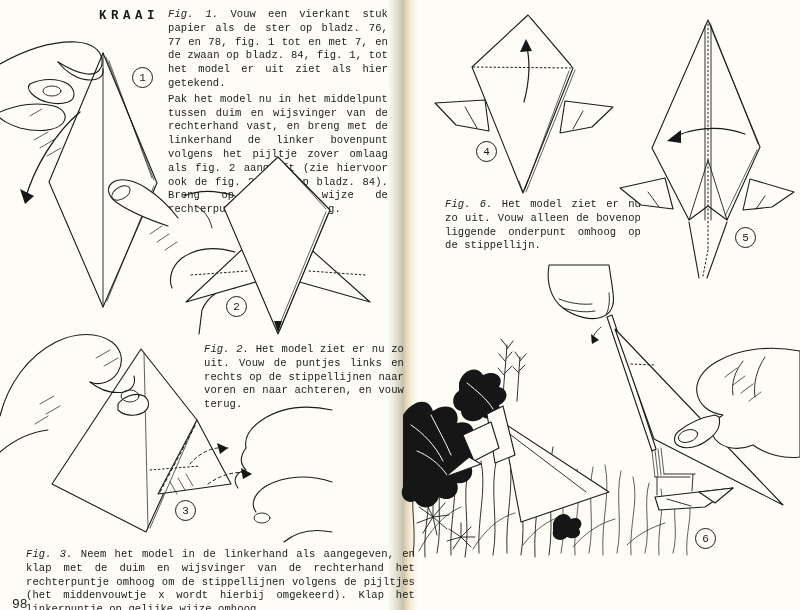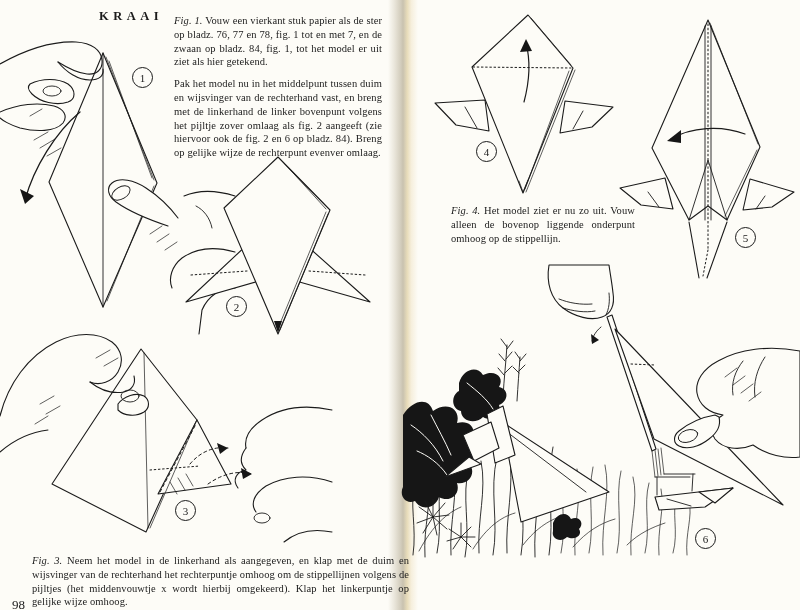--- a/index.html
+++ b/index.html
@@ -1,24 +1,24 @@
 <!DOCTYPE html>
 <html><head>
 <meta charset="utf-8">
 <style>
   html,body{margin:0;padding:0;}
   #stage{position:relative;width:800px;height:610px;background:#fdfcf7;overflow:hidden;
-         font-family:Liberation Serif, serif;color:#1b1b1b;}
+         font-family:Liberation Mono, monospace;color:#1b1b1b;}
   .abs{position:absolute;}
   
   #gutter{left:388px;top:0;width:30px;height:610px;
     background:linear-gradient(90deg,rgba(255,255,255,0) 0%,#e9e5da 22%,#d3cdbd 42%,#c9c2af 50%,#e8dcba 64%,#f6efdd 78%,rgba(255,255,255,0) 100%);}
   .title{left:99px;top:9px;font-size:12.5px;font-weight:700;letter-spacing:4.5px;}
   .cap{font-size:10.5px;line-height:13.8px;text-align:justify;letter-spacing:.1px;}
-  .cap p{margin:8px;}
+  .cap p{margin:2px;}
   .fl{font-style:italic;}
   .pagenum{left:12px;top:597px;font-size:13px;}
   .circ{width:19px;height:19px;border:1.4px solid #1b1b1b;border-radius:50%;
         display:flex;align-items:center;justify-content:center;font-size:11px;background:transparent;}
   svg{position:absolute;overflow:visible;}
   svg *{stroke:#1b1b1b;fill:none;stroke-width:1.1;stroke-linecap:round;stroke-linejoin:round;}
   svg .wf{fill:#fdfcf7;}
   svg .bf{fill:#161616;stroke:none;}
   svg .thin{stroke-width:.7;}
   svg .med{stroke-width:.9;}
@@ -81,20 +81,24 @@
     <g>
       <path class="wf" d="M93,7 L145,60 L93,184 L39,58 Z"></path>
       <path class="thin" d="M96,10 L143,58 M99,13 L141,59 M143,64 L95,180 M141,62 L94,176"></path>
     </g>
     <path class="bf" d="M93,183 L89,171 L97,171 Z"></path>
   </svg>
   <div class="abs circ" style="left:226px;top:296px;">
     <span>2</span>
     </div>
 
+  <div class="abs cap" style="left:202px;top:341px;width:204px;">
+    <p><span class="fl">Fig. 2.</span>
+       <span>Het model ziet er nu zo uit. Vouw de puntjes links en rechts op de stippellijnen naar voren en naar achteren, en vouw terug.</span></p>
+  </div>
 
   <svg class="abs" style="left:0;top:332px;" width="332" height="214" viewBox="0 0 332 214">
     <g>
       <path class="wf" d="M141,17 L197,88 L146,200 L52,152 Z"></path>
       <path class="wf" d="M197,88 L231,152 L158,162 Z"></path>
       <path class="dash" d="M160,160 L196,92"></path>
       <path class="thin" d="M195,92 L150,196 M144,21 L148,196"></path>
       <path class="thin" d="M170,150 l7,12 M178,146 l7,12 M186,142 l7,12"></path>
       <path class="dot" d="M150,138 L200,134"></path>
     </g>
@@ -145,21 +149,21 @@
     <g>
       <path d="M99,97 C104,78 106,57 101,38" style="stroke-width:1.2"></path>
       <path class="bf" d="M101,34 L95,47 L107,46 Z"></path>
     </g>
   </svg>
   <div class="abs circ" style="left:476px;top:141px;">
     <span>4</span>
     </div>
 
   <div class="abs cap" style="left:443px;top:196px;width:200px;">
-    <p><span class="fl">Fig. 4.</span>
+    <p><span class="fl">Fig. 6.</span>
        <span>Het model ziet er nu zo uit. Vouw alleen de bovenop liggende onderpunt omhoog op de stippellijn.</span></p>
   </div>
 
   <svg class="abs" style="left:615px;top:0;" width="185" height="282" viewBox="0 0 185 282">
     <path class="wf" d="M50,178 L5,188 L26,205 L58,209 Z"></path>
     <path class="med" d="M33,192 L44,207"></path>
     <path class="wf" d="M135,179 L179,192 L157,207 L128,210 Z"></path>
     <path class="med" d="M150,196 L141,209"></path>
     <g>
       <path class="wf" d="M93,20 L145,147 L112,220 L93,206 L74,220 L37,148 Z"></path>

